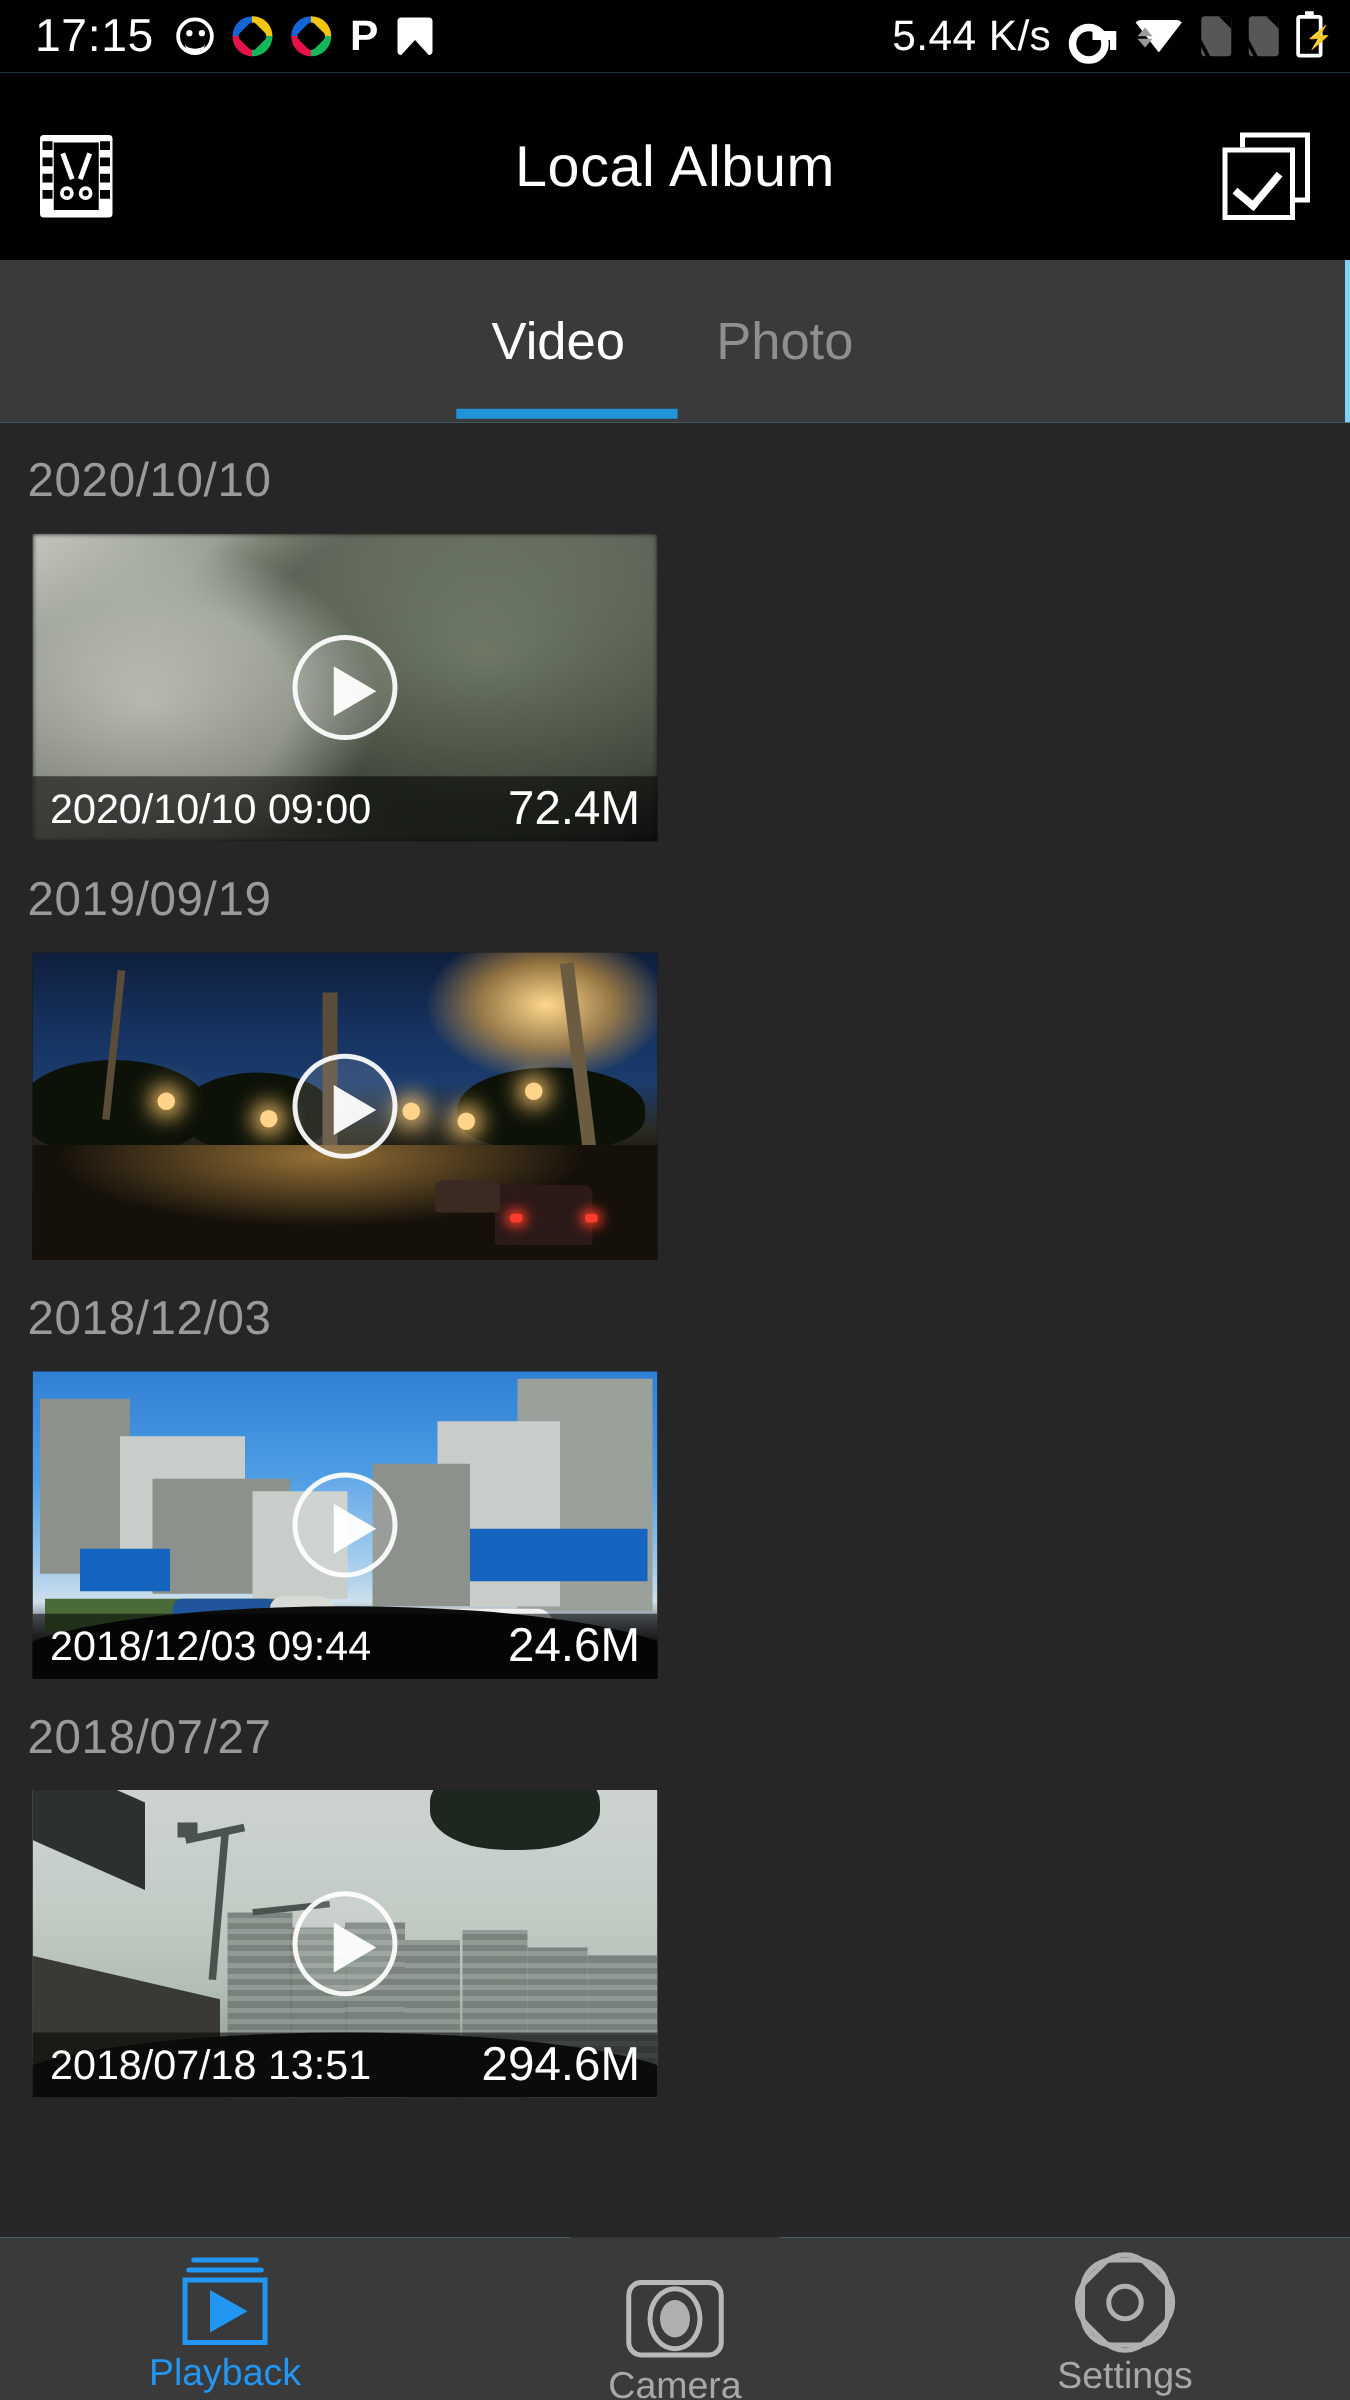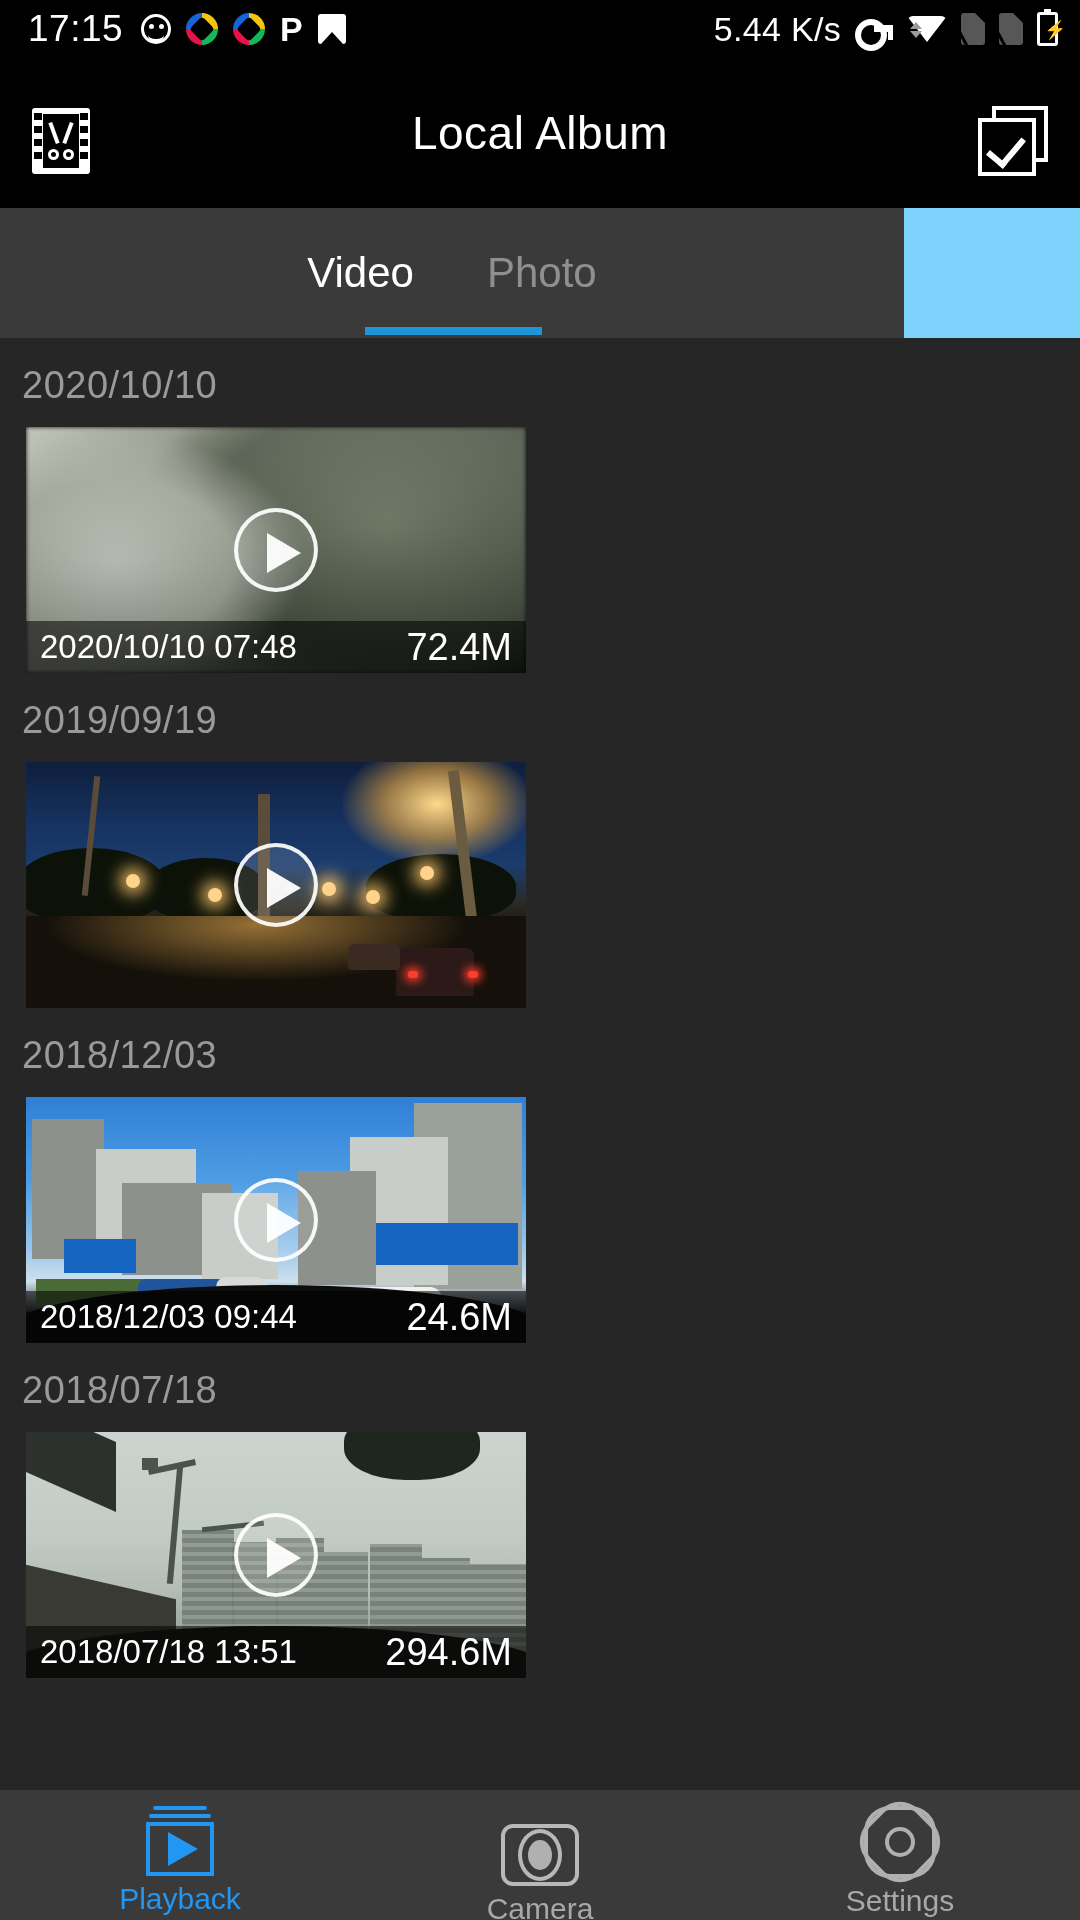--- a/index.html
+++ b/index.html
@@ -107,21 +107,21 @@
   
   .chk-back{position:absolute;right:0;top:0;width:56px;height:56px;border:4px solid #fff;}
   .chk-front{position:absolute;left:0;bottom:0;width:58px;height:58px;border:4px solid #fff;background:#000;}
   .chk-front::after{
     content:""; position:absolute;left:13px;top:8px;width:16px;height:30px;
     border-right:6px solid #fff;border-bottom:6px solid #fff;transform:rotate(40deg);
   }
 
   
   .tabs{
-    position:absolute; top:208px; left:0; width:904px; height:130px;
+    position:absolute; top:208px; left:0; width:1076px; height:130px;
     background:#3a3a3a; display:flex; align-items:center; justify-content:center; gap:53px;
   }
   .tab{ font-size:42px; padding:0 10px; position:relative; cursor:pointer; }
   .tab.active{ color:#ffffff; }
   .tab.inactive{ color:#8f8f8f; }
   .tab-underline{
     position:absolute; left:365px; top:327px; width:177px; height:8px; background:#1f95d8;
   }
 
   
@@ -306,21 +306,21 @@
   <div class="list">
 
     <div>
       <div class="date-hdr">2020/10/10</div>
       <div class="thumb-wrap">
         <div class="thumb-img">
           <div class="scene s1"></div>
         </div>
         <div class="play-btn"></div>
         <div class="thumb-bar">
-          <span class="thumb-date">2020/10/10 07:48</span>
+          <span class="thumb-date">2020/10/10 09:00</span>
           <span class="thumb-size">72.4M</span>
         </div>
       </div>
     </div>
 
     <div>
       <div class="date-hdr">2019/09/19</div>
       <div class="thumb-wrap">
         <div class="thumb-img">
           <div class="scene s2">
@@ -370,21 +370,21 @@
         </div>
         <div class="play-btn"></div>
         <div class="thumb-bar">
           <span class="thumb-date">2018/12/03 09:44</span>
           <span class="thumb-size">24.6M</span>
         </div>
       </div>
     </div>
 
     <div>
-      <div class="date-hdr">2018/07/18</div>
+      <div class="date-hdr">2018/07/27</div>
       <div class="thumb-wrap">
         <div class="thumb-img">
           <div class="scene s4">
             <i class="foliage" style="right:46px;top:-22px;width:136px;height:70px;"></i>
             <i class="lamppost" style="left:146px;top:34px;width:6px;height:118px;transform:rotate(5deg);"></i>
             <i class="lamppost" style="left:122px;top:32px;width:48px;height:6px;transform:rotate(-12deg);"></i>
             <i class="lamppost" style="left:116px;top:26px;width:16px;height:12px;"></i>
             <i class="tower" style="left:156px;top:98px;width:52px;height:148px;"></i>
             <i class="tower" style="left:206px;top:110px;width:46px;height:136px;"></i>
             <i class="tower" style="left:250px;top:106px;width:48px;height:140px;"></i>

